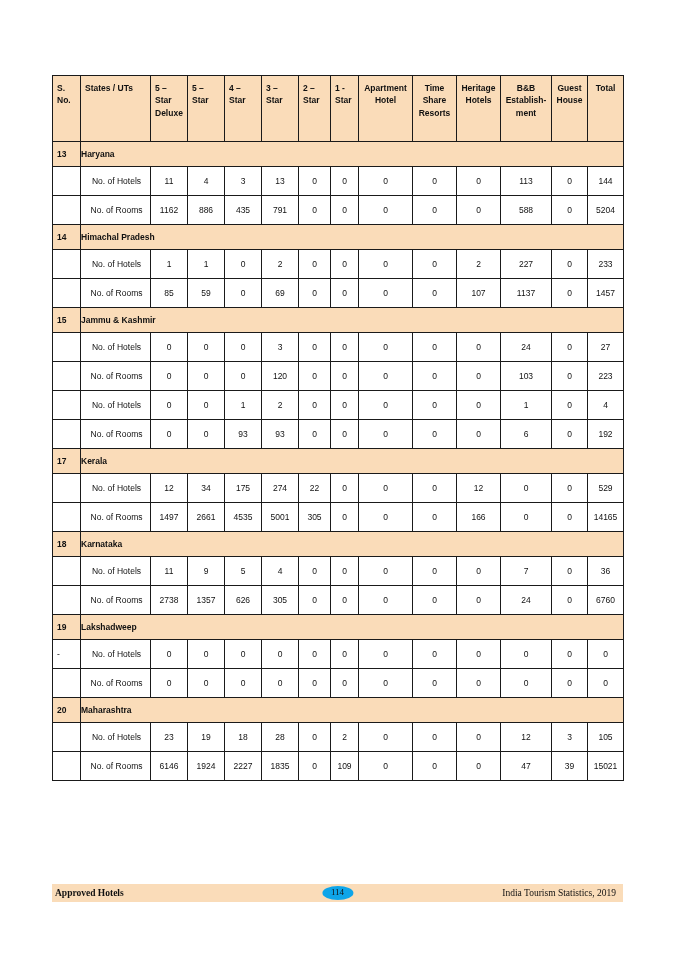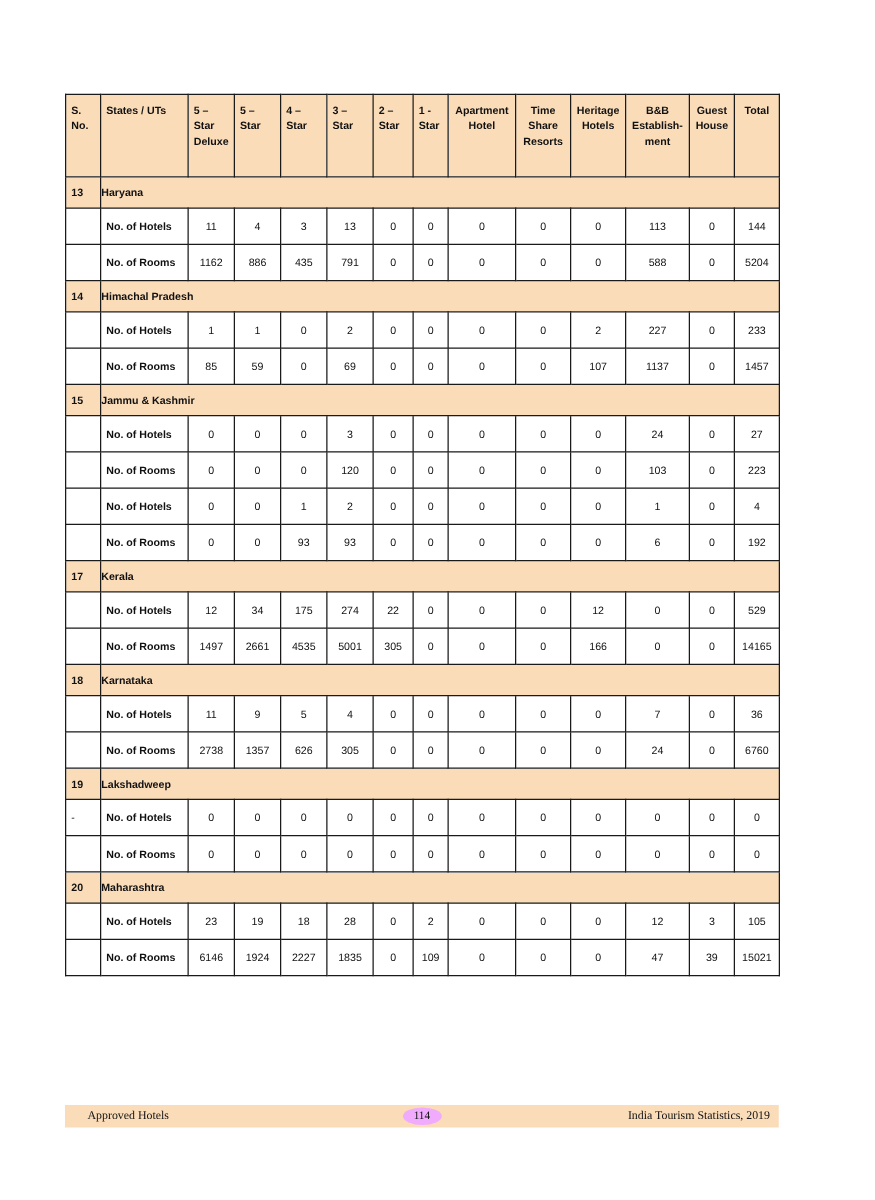--- a/index.html
+++ b/index.html
@@ -45,43 +45,43 @@
   tr.state-row td {
     background: var(--band, #fadcb9);
     font-weight: bold;
     vertical-align: middle;
   }
   tr.state-row td.sno { text-align: left; padding-left: 4px; }
   tr.state-row td.state-name { text-align: left; padding-left: 0; }
   tr.data-row { height: 29px; }
   tr.data-row td { vertical-align: middle; text-align: center; background: #ffffff; }
   tr.data-row td.sno { text-align: left; padding-left: 4px; }
-  tr.data-row td.row-label { text-align: left; padding-left: 4px; font-weight: bold; }
+  tr.data-row td.row-label { text-align: center; padding-left: 4px; }
   .footer {
     position: absolute;
     left: 52px;
     top: 884px;
     width: 571px;
     height: 18px;
     background: var(--band, #fadcb9);
     display: flex;
     align-items: center;
     justify-content: space-between;
     font-family: "Liberation Serif", serif;
     font-size: 9.5px;
     color: #111;
   }
-  .f-left { font-weight: normal; padding-left: 18px; }
+  .f-left { font-weight: bold; padding-left: 3px; }
   .f-right { padding-right: 7px; }
   .f-page {
     position: absolute;
     left: 50%;
     top: 50%;
     transform: translate(-50%, -50%);
-    background: #f0abfc;
+    background: #0ea5e9;
     border-radius: 50%;
     padding: 1px 9px 2px 9px;
     font-size: 9px;
     line-height: 11px;
   }
 </style>
 </head>
 <body>
 
 <div class="page">

